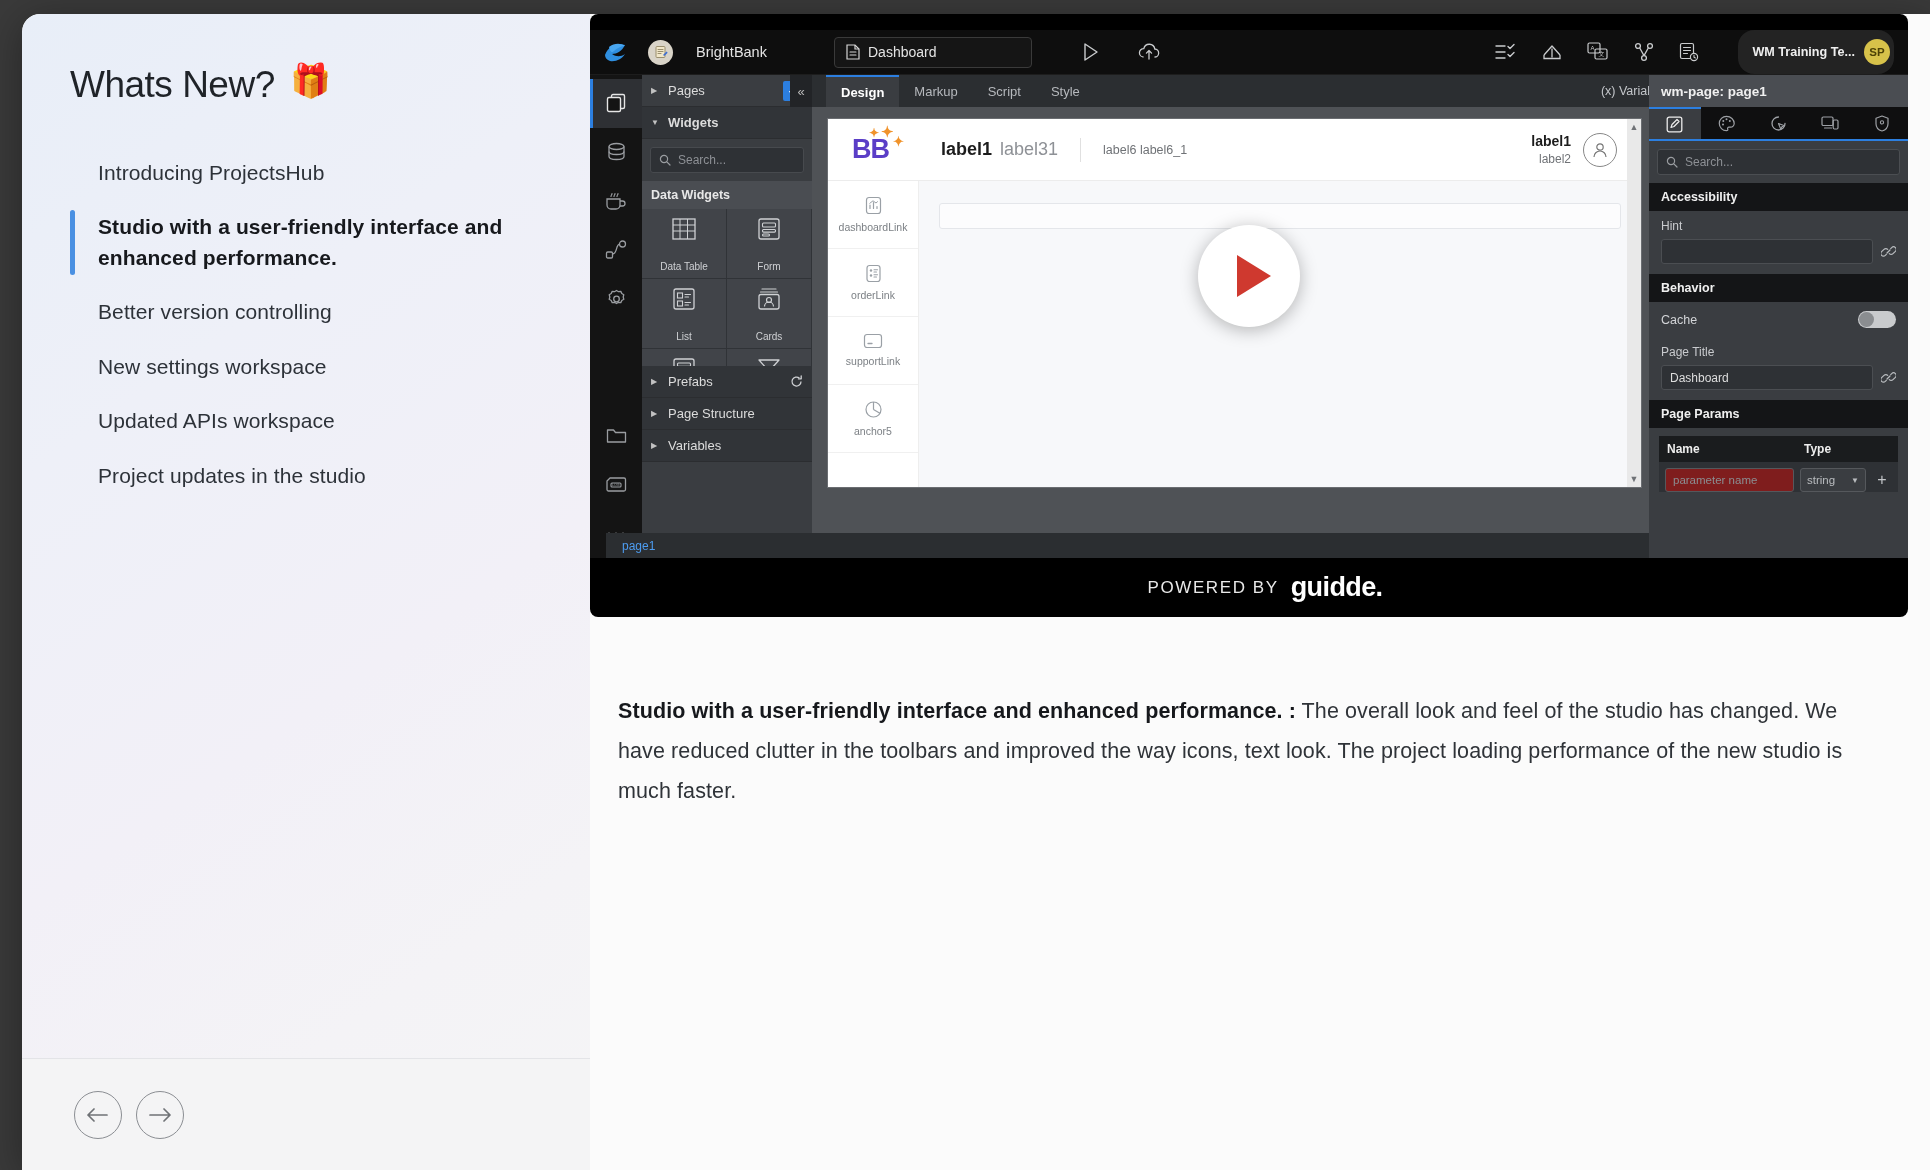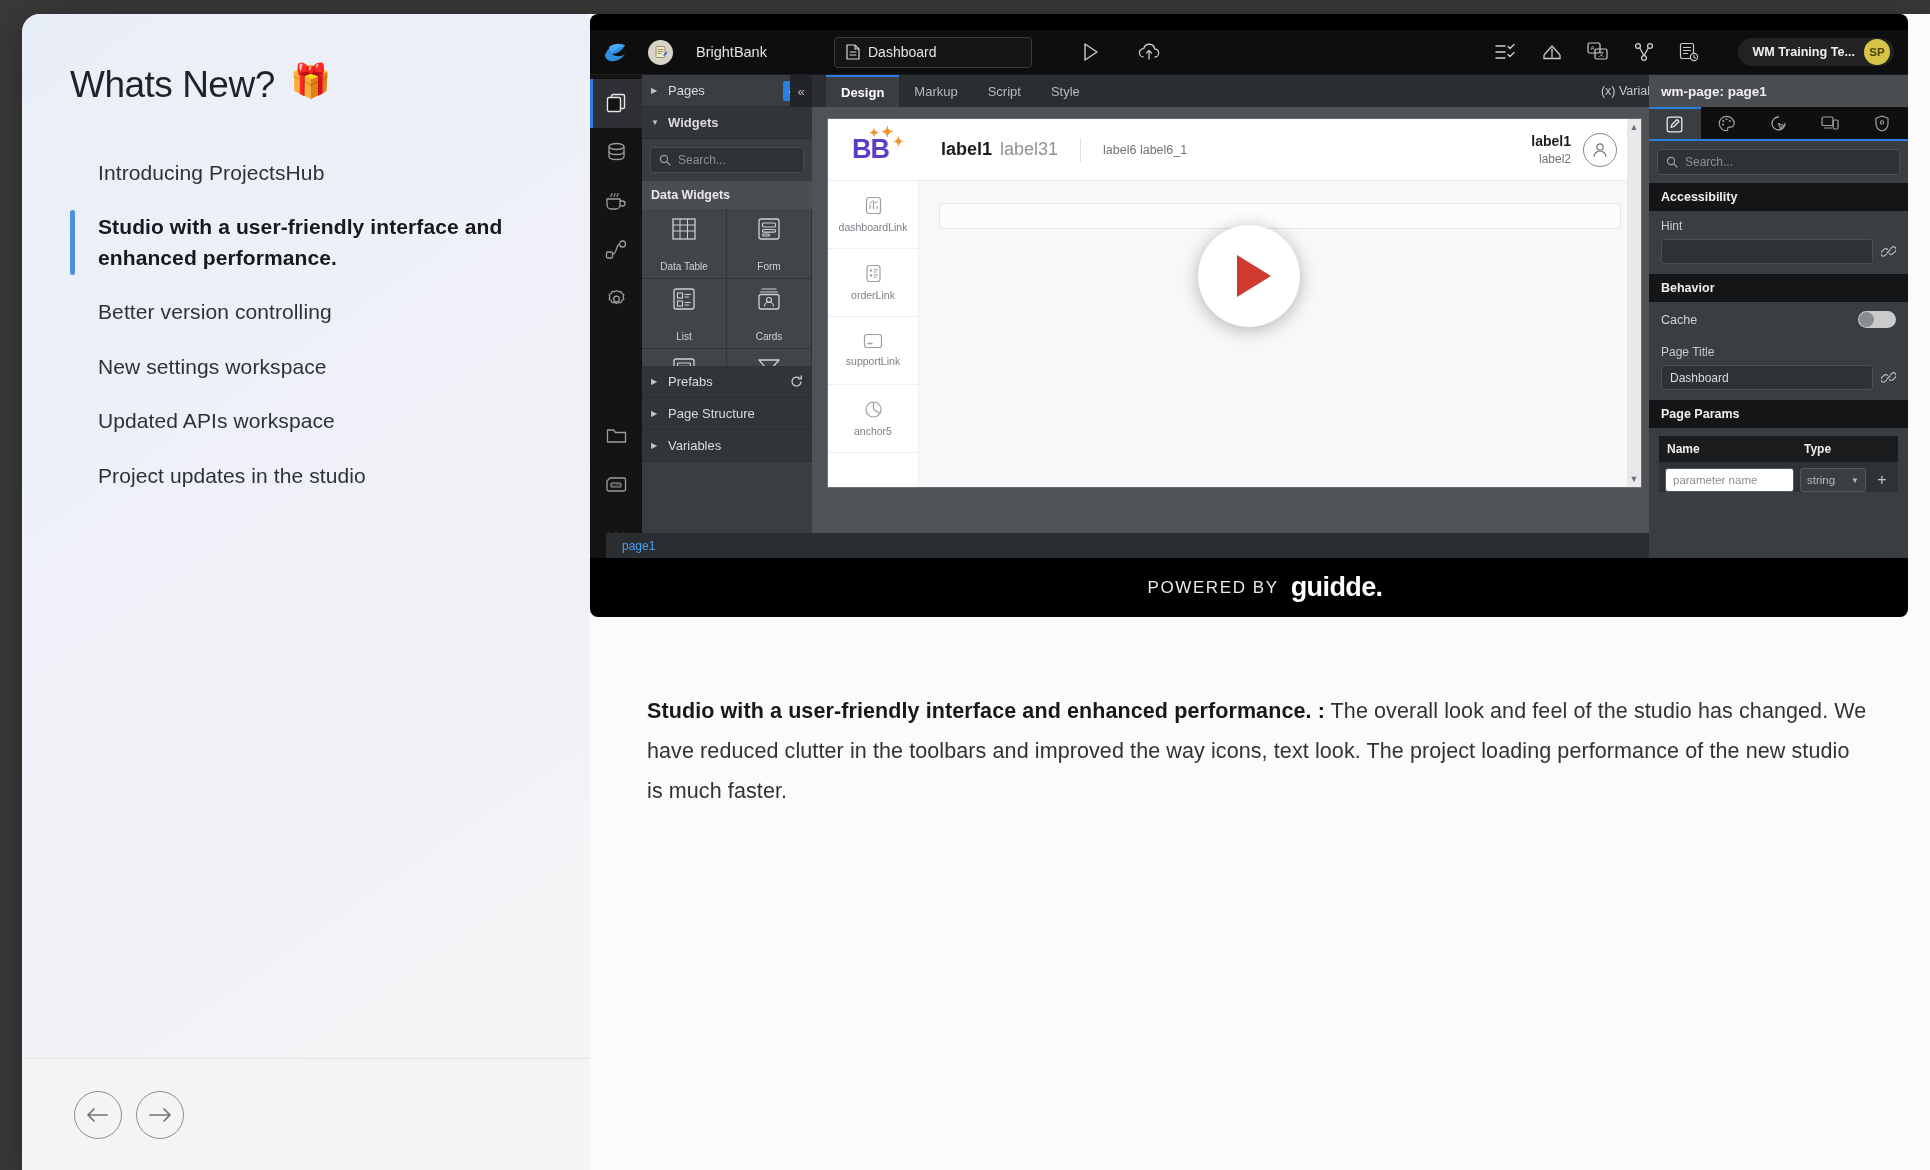--- a/index.html
+++ b/index.html
@@ -123,21 +123,21 @@
   .st-proj .pname { color:#e3e3e3; font-size:14.5px; }
   .st-pagechip {
     width:198px; height:31px; border:1px solid #3a3a3a; border-radius:4px;
     display:flex; align-items:center; gap:8px; padding:0 11px;
     color:#e3e3e3; font-size:14px; background:#151515;
   }
   .st-top-icons { margin-left:auto; display:flex; align-items:center; gap:25px; padding-right:14px;}
   .st-run { margin-left:50px; display:flex; gap:38px; align-items:center;}
   .st-team {
     display:flex; align-items:center; gap:9px;
-    background:#232323; border-radius:16px; height:28px; padding:0 4px 0 14px;
+    background:#232323; border-radius:16px; height:44px; padding:0 4px 0 14px;
     margin-left:14px;
   }
   .st-team span { color:#efefef; font-size:12.6px; font-weight:bold; white-space:nowrap;}
   .st-avatar {
     width:26px; height:26px; border-radius:50%; background:#d7c24a;
     color:#4d4206; font-size:11.5px; font-weight:bold;
     display:flex; align-items:center; justify-content:center;
   }
 
   
@@ -262,29 +262,29 @@
   .sw { margin-left:auto; width:38px; height:17px; border-radius:9px; position:relative; cursor:pointer;}
   .sw.off { background:#c9cbcd; }
   .sw.off::after { content:""; position:absolute; left:1px; top:1px; width:15px;height:15px;border-radius:50%;background:#8a8d90;}
   .sw.on { background:#cfd2d4; }
   .sw.on::after { content:""; position:absolute; right:1px; top:1px; width:15px;height:15px;border-radius:50%;background:#2c87e8;}
   .pp-table { margin:8px 10px 0; background:#2e3135; }
   .pp-head { display:flex; background:#1a1c1e; padding:6px 8px; font-weight:bold; font-size:12px; color:#eee;}
   .pp-head div:first-child{flex:1;}
   .pp-head div:last-child{width:86px;}
   .pp-row { display:flex; gap:6px; padding:6px 6px 0; align-items:center;}
-  .pp-row .i1{flex:1;height:24px;background:#ffffff;border:1px solid #55585c;border-radius:3px;
+  .pp-row .i1{flex:1;height:24px;background:#7f1d1d;border:1px solid #55585c;border-radius:3px;
     color:#8b8e92;font-size:11.5px;display:flex;align-items:center;padding:0 7px;}
   .pp-row .i2{width:66px;height:24px;background:#3a3d41;border:1px solid #55585c;border-radius:3px;
     color:#b9bcbf;font-size:11.5px;display:flex;align-items:center;justify-content:space-between;padding:0 6px;}
   .pp-row .i3{width:20px;text-align:center;color:#c3c6c9;font-size:16px;}
 
   
   .copy {
-    position:absolute; left:57px; top:678px; right:62px;
+    position:absolute; left:28px; top:678px; right:62px;
     font-size:21.5px; line-height:1.86; color:#2f3338;
     letter-spacing:.1px;
   }
   .copy b { font-weight:bold; color:#16181c; }
   .icon { display:block; }
 </style>
 </head>
 <body>
 
 <div class="screen">

